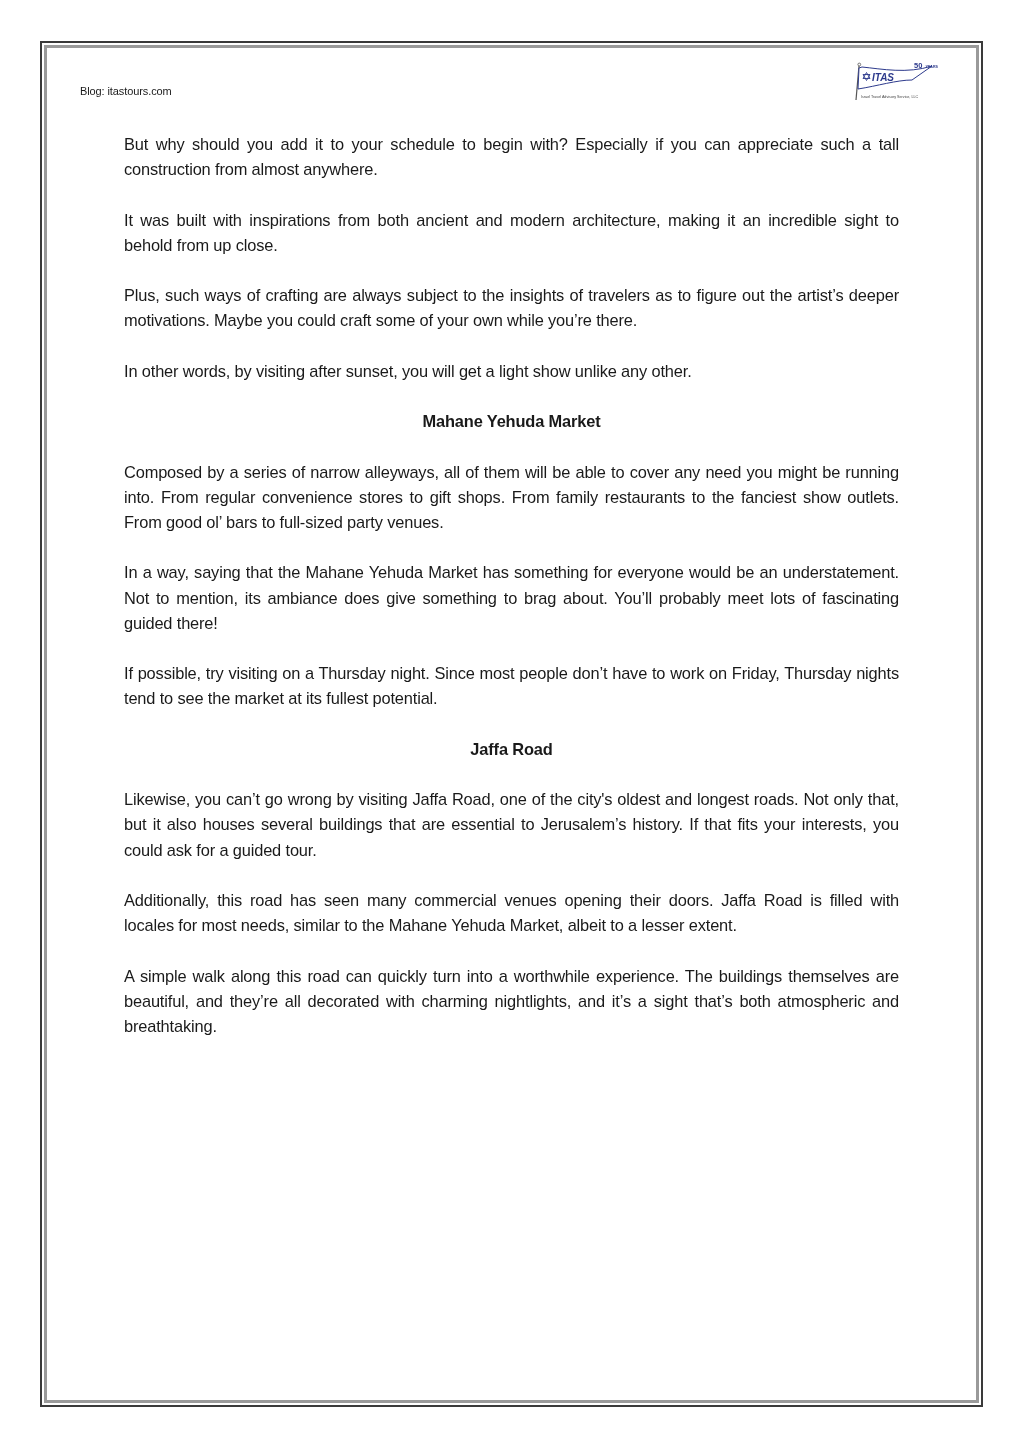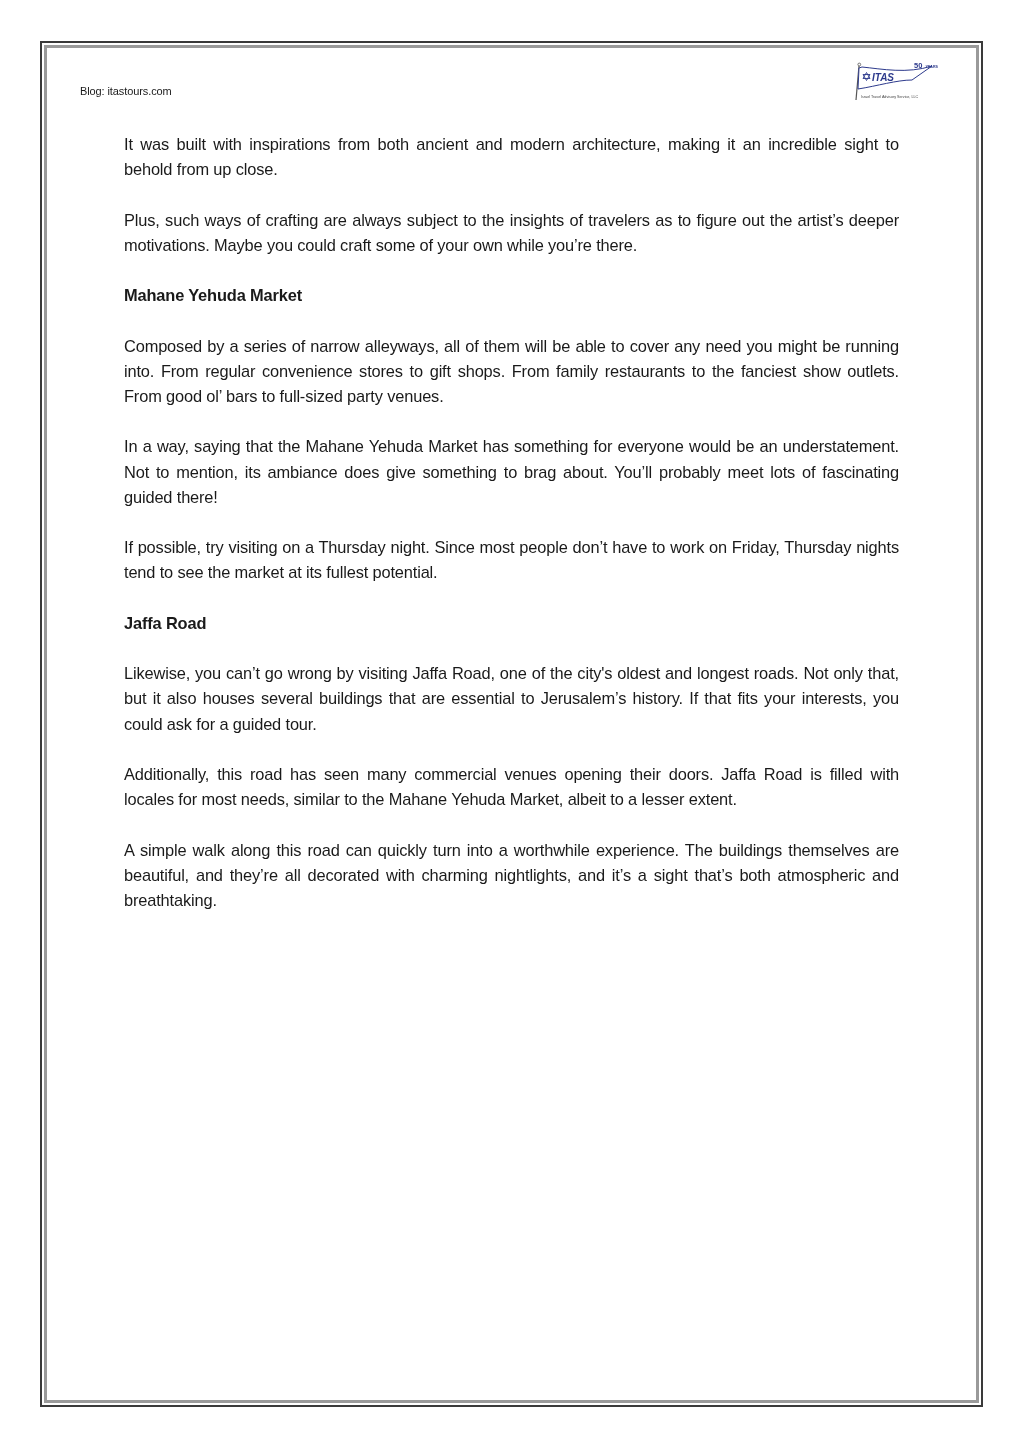--- a/index.html
+++ b/index.html
@@ -60,20 +60,21 @@
     text-align: justify;
     margin: 0 0 25.2px 0;
     letter-spacing: -0.15px;
   }
   .heading {
     font-size: 16.4px;
     line-height: 25.2px;
     font-weight: bold;
     margin: 0 0 25.2px 0;
     letter-spacing: -0.15px;
+    text-align: center;
   }
 </style>
 </head>
 <body>
 
 <div class="page-border-outer"></div>
 <div class="page-border-inner"></div>
 
 <div class="header-blog">Blog: itastours.com</div>
 
@@ -92,22 +93,24 @@
     <text x="20" y="24.5" font-family="Liberation Sans, sans-serif" font-size="10" font-weight="bold" fill="#2d3a8c" font-style="italic">ITAS</text>
 
     <text x="62" y="12" font-family="Liberation Sans, sans-serif" font-size="7.5" font-weight="bold" fill="#2d3a8c">50</text>
     <text x="73.5" y="11.5" font-family="Liberation Sans, sans-serif" font-size="3.6" font-weight="bold" fill="#2d3a8c">YEARS</text>
 
     <text x="9" y="42" font-family="Liberation Sans, sans-serif" font-size="3.7" fill="#444">Israel Travel Advisory Service, LLC</text>
   </svg>
 </div>
 
 <div class="content">
+  <p class="para">But why should you add it to your schedule to begin with? Especially if you can appreciate such a tall construction from almost anywhere.</p>
   <p class="para">It was built with inspirations from both ancient and modern architecture, making it an incredible sight to behold from up close.</p>
   <p class="para">Plus, such ways of crafting are always subject to the insights of travelers as to figure out the artist’s deeper motivations. Maybe you could craft some of your own while you’re there.</p>
+  <p class="para">In other words, by visiting after sunset, you will get a light show unlike any other.</p>
   <h2 class="heading">Mahane Yehuda Market</h2>
   <p class="para">Composed by a series of narrow alleyways, all of them will be able to cover any need you might be running into. From regular convenience stores to gift shops. From family restaurants to the fanciest show outlets. From good ol’ bars to full-sized party venues.</p>
   <p class="para">In a way, saying that the Mahane Yehuda Market has something for everyone would be an understatement. Not to mention, its ambiance does give something to brag about. You’ll probably meet lots of fascinating guided there!</p>
   <p class="para">If possible, try visiting on a Thursday night. Since most people don’t have to work on Friday, Thursday nights tend to see the market at its fullest potential.</p>
   <h2 class="heading">Jaffa Road</h2>
   <p class="para">Likewise, you can’t go wrong by visiting Jaffa Road, one of the city's oldest and longest roads. Not only that, but it also houses several buildings that are essential to Jerusalem’s history. If that fits your interests, you could ask for a guided tour.</p>
   <p class="para">Additionally, this road has seen many commercial venues opening their doors. Jaffa Road is filled with locales for most needs, similar to the Mahane Yehuda Market, albeit to a lesser extent.</p>
   <p class="para">A simple walk along this road can quickly turn into a worthwhile experience. The buildings themselves are beautiful, and they’re all decorated with charming nightlights, and it’s a sight that’s both atmospheric and breathtaking.</p>
 </div>
 

